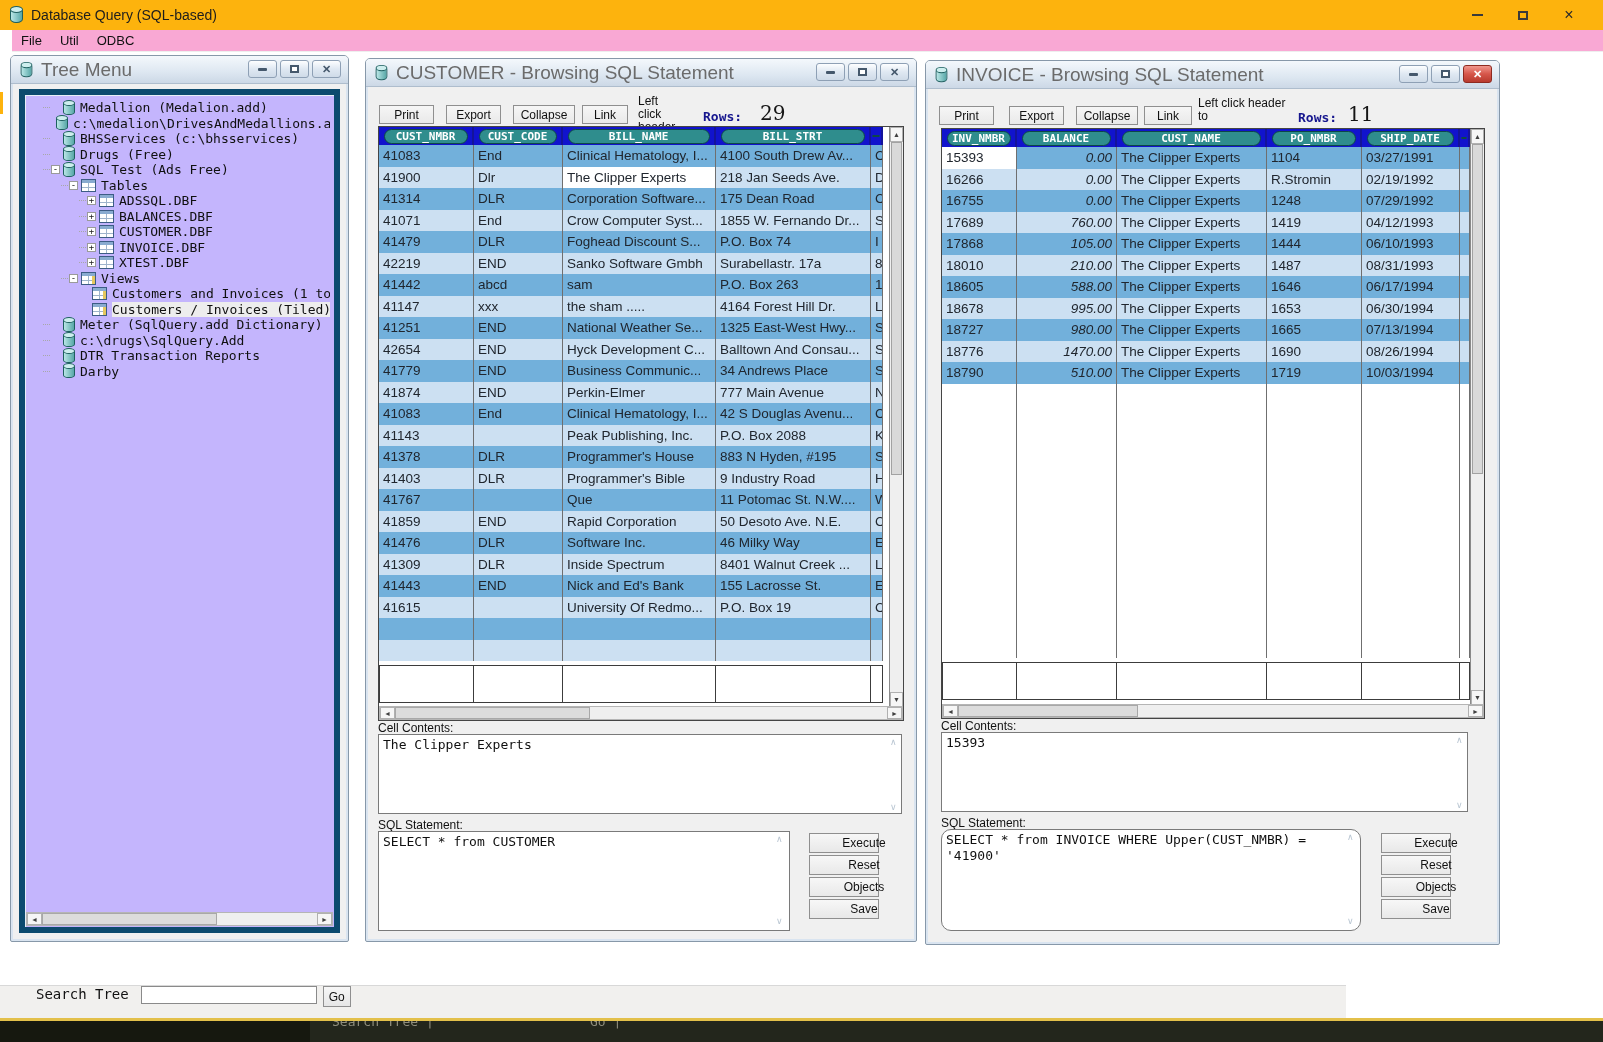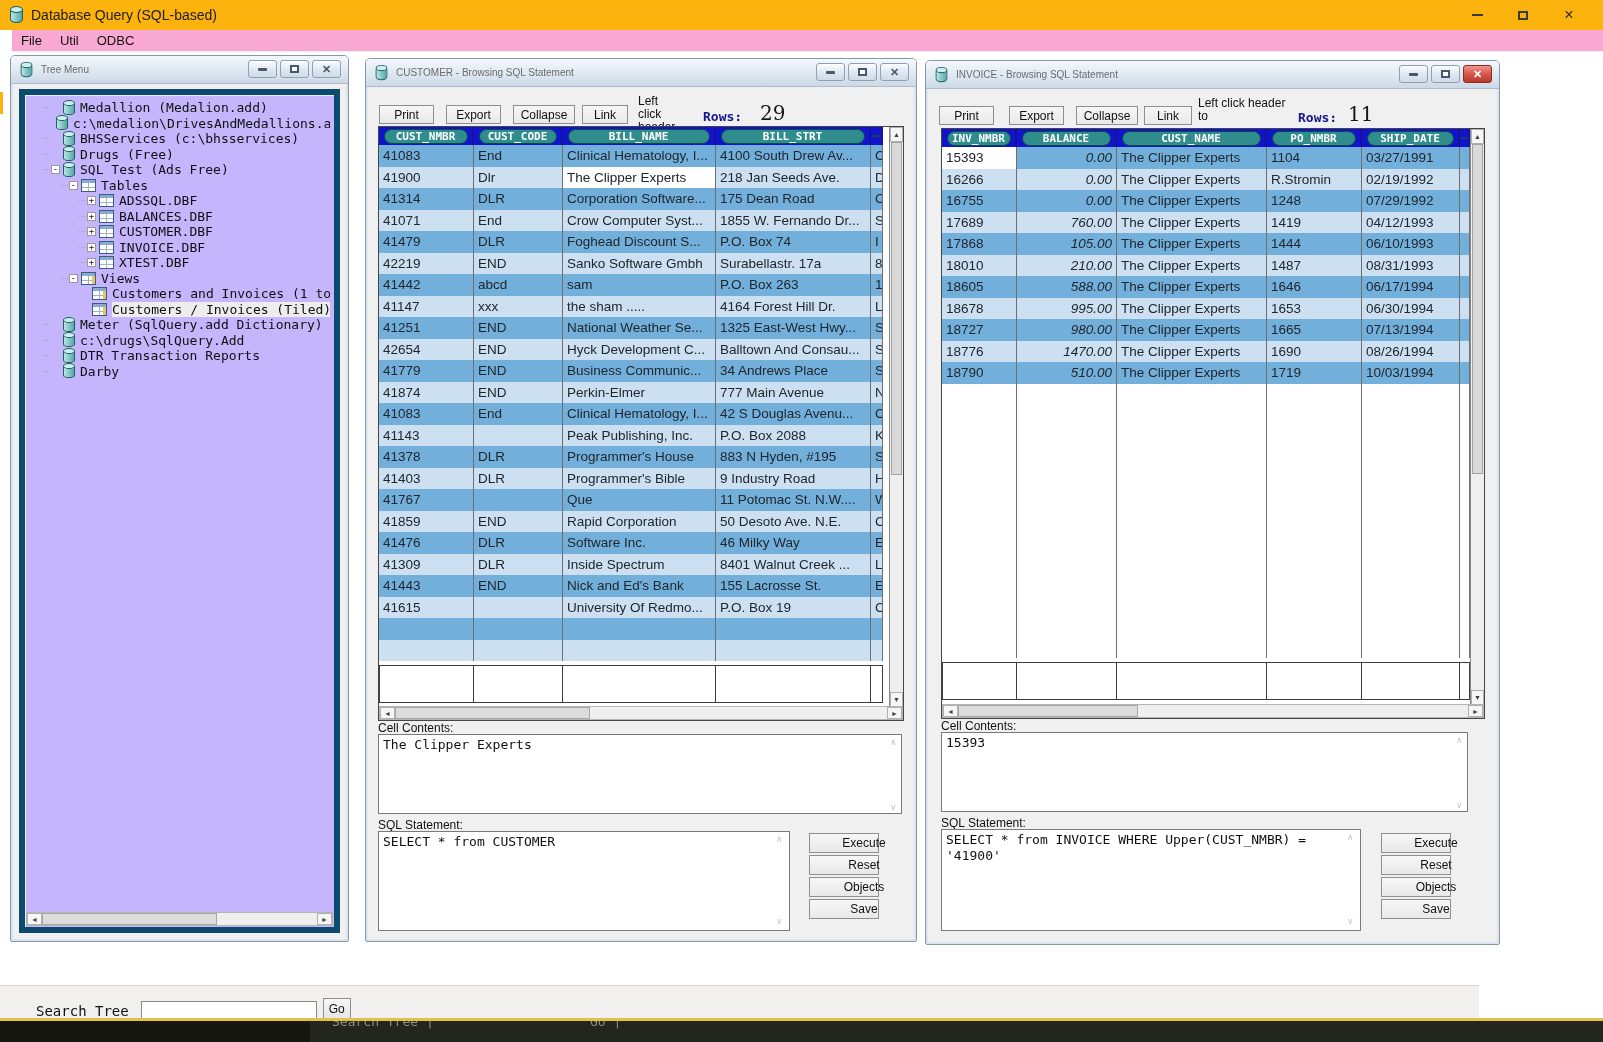--- a/index.html
+++ b/index.html
@@ -23,21 +23,21 @@
   .menubar{position:absolute;left:12px;top:30px;width:1603px;height:21px;background:#f9a8d4;
     display:flex;align-items:center;border-bottom:1px solid #eee;}
   .menu-item{font-size:13px;color:#111;padding:0 9px;}
 
   
   .win{position:absolute;background:#f0f0f0;border:1px solid #8798a9;border-radius:5px 5px 2px 2px;
     box-shadow:0 0 0 2px #d9e4f0 inset;}
   .ctitle{height:27px;border-radius:4px 4px 0 0;display:flex;align-items:center;
     background:linear-gradient(#f4f8fc,#dde7f1 60%,#ccd8e6);border-bottom:1px solid #aebdcd;}
   .ctitle .db-cyl{margin-left:9px;transform:scale(.9);}
-  .ccap{font-size:10px;color:#6b6b6b;margin-left:8px;white-space:nowrap;}
+  .ccap{font-size:19px;color:#6b6b6b;margin-left:8px;white-space:nowrap;}
   .cbtns{position:absolute;right:7px;top:4px;display:flex;gap:3px;}
   .wbtn{width:29px;height:18px;border:1px solid #8ea0b5;border-radius:3px;box-sizing:border-box;
     background:linear-gradient(#fdfeff,#dfe8f2 50%,#cfdbe8);display:flex;align-items:center;justify-content:center;}
   .wbtn .g-min{width:9px;height:3px;background:#45586c;border-radius:1px;}
   .wbtn .g-max{width:9px;height:8px;border:2px solid #45586c;box-sizing:border-box;background:#fff;}
   .wbtn .g-x{font-size:11px;color:#45586c;font-weight:bold;line-height:11px;}
   .wbtn.red{background:linear-gradient(#f0978e,#d6564a 50%,#b83a2e);border-color:#8e2a20;}
   .wbtn.red .g-x{color:#fff;}
 
   
@@ -119,22 +119,22 @@
   .flabel{position:absolute;font-size:12px;color:#111;}
   .memo{position:absolute;background:#fff;border:1px solid #7a7a7a;box-sizing:border-box;
     font:13px/16px "DejaVu Sans Mono",monospace;color:#101010;padding:2px 14px 2px 4px;
     white-space:pre-wrap;overflow:hidden;}
   .chev{position:absolute;right:2px;font-size:9px;color:#b9c6d2;line-height:9px;}
   .abtn{position:absolute;width:70px;height:20px;box-sizing:border-box;border:1px solid #8f8f8f;
     background:linear-gradient(#f7f7f7,#e8e8e8);font-size:12px;color:#111;
     display:flex;align-items:center;justify-content:center;padding-left:40px;}
 
   
-  .searchbar{position:absolute;left:0;top:985px;width:1479px;height:33px;background:#f1f0ee;
-    border-top:1px solid #d8d8d8;display:flex;align-items:flex-end;}
+  .searchbar{position:absolute;left:0;top:985px;width:1346px;height:33px;background:#f1f0ee;
+    border-top:1px solid #d8d8d8;display:flex;align-items:flex-start;}
   .search-label{font:14px "DejaVu Sans Mono",monospace;color:#111;margin-left:36px;}
   .search-input{margin-left:12px;width:176px;height:18px;border:1px solid #8a8a8a;background:#fff;
     font:13px "DejaVu Sans Mono",monospace;padding:0 3px;box-sizing:border-box;}
   .go-btn{margin-left:6px;width:28px;height:21px;box-sizing:border-box;border:1px solid #8f8f8f;
     background:linear-gradient(#f7f7f7,#e6e6e6);font-size:12px;color:#111;
     display:flex;align-items:center;justify-content:center;}
   .yline{position:absolute;left:0;top:1018px;width:1603px;height:3px;background:#e3c04a;}
   .ghostband{position:absolute;left:0;top:1021px;width:1603px;height:21px;background:#23261c;overflow:hidden;}
   .ghostband .darkseg{position:absolute;left:0;top:0;width:310px;height:21px;background:#16180f;}
   .ghost{position:absolute;top:0;transform:translateY(-7px);font:13px "DejaVu Sans Mono",monospace;color:#8f8d7d;}
@@ -780,21 +780,21 @@
         <div class="sbtn" style="margin-left:auto;">►</div>
       </div>
     </div>
 
     <div class="flabel" style="left:15px;top:658px;">Cell Contents:</div>
     <div class="memo" style="left:15px;top:671px;width:527px;height:80px;">15393</div>
     <span class="chev" style="left:530px;top:675px;">∧</span>
     <span class="chev" style="left:530px;top:740px;">∨</span>
 
     <div class="flabel" style="left:15px;top:755px;">SQL Statement:</div>
-    <div class="memo" style="left:15px;top:768px;width:420px;height:102px;">SELECT * from INVOICE WHERE Upper(CUST_NMBR) =
+    <div class="memo" style="left:15px;top:768px;width:420px;height:102px;border-radius:10px;">SELECT * from INVOICE WHERE Upper(CUST_NMBR) =
 '41900'</div>
     <span class="chev" style="left:421px;top:772px;">∧</span>
     <span class="chev" style="left:421px;top:856px;">∨</span>
 
     <div class="abtn" style="left:455px;top:772px;">Execute</div>
     <div class="abtn" style="left:455px;top:794px;">Reset</div>
     <div class="abtn" style="left:455px;top:816px;">Objects</div>
     <div class="abtn" style="left:455px;top:838px;">Save</div>
   </div>
 

